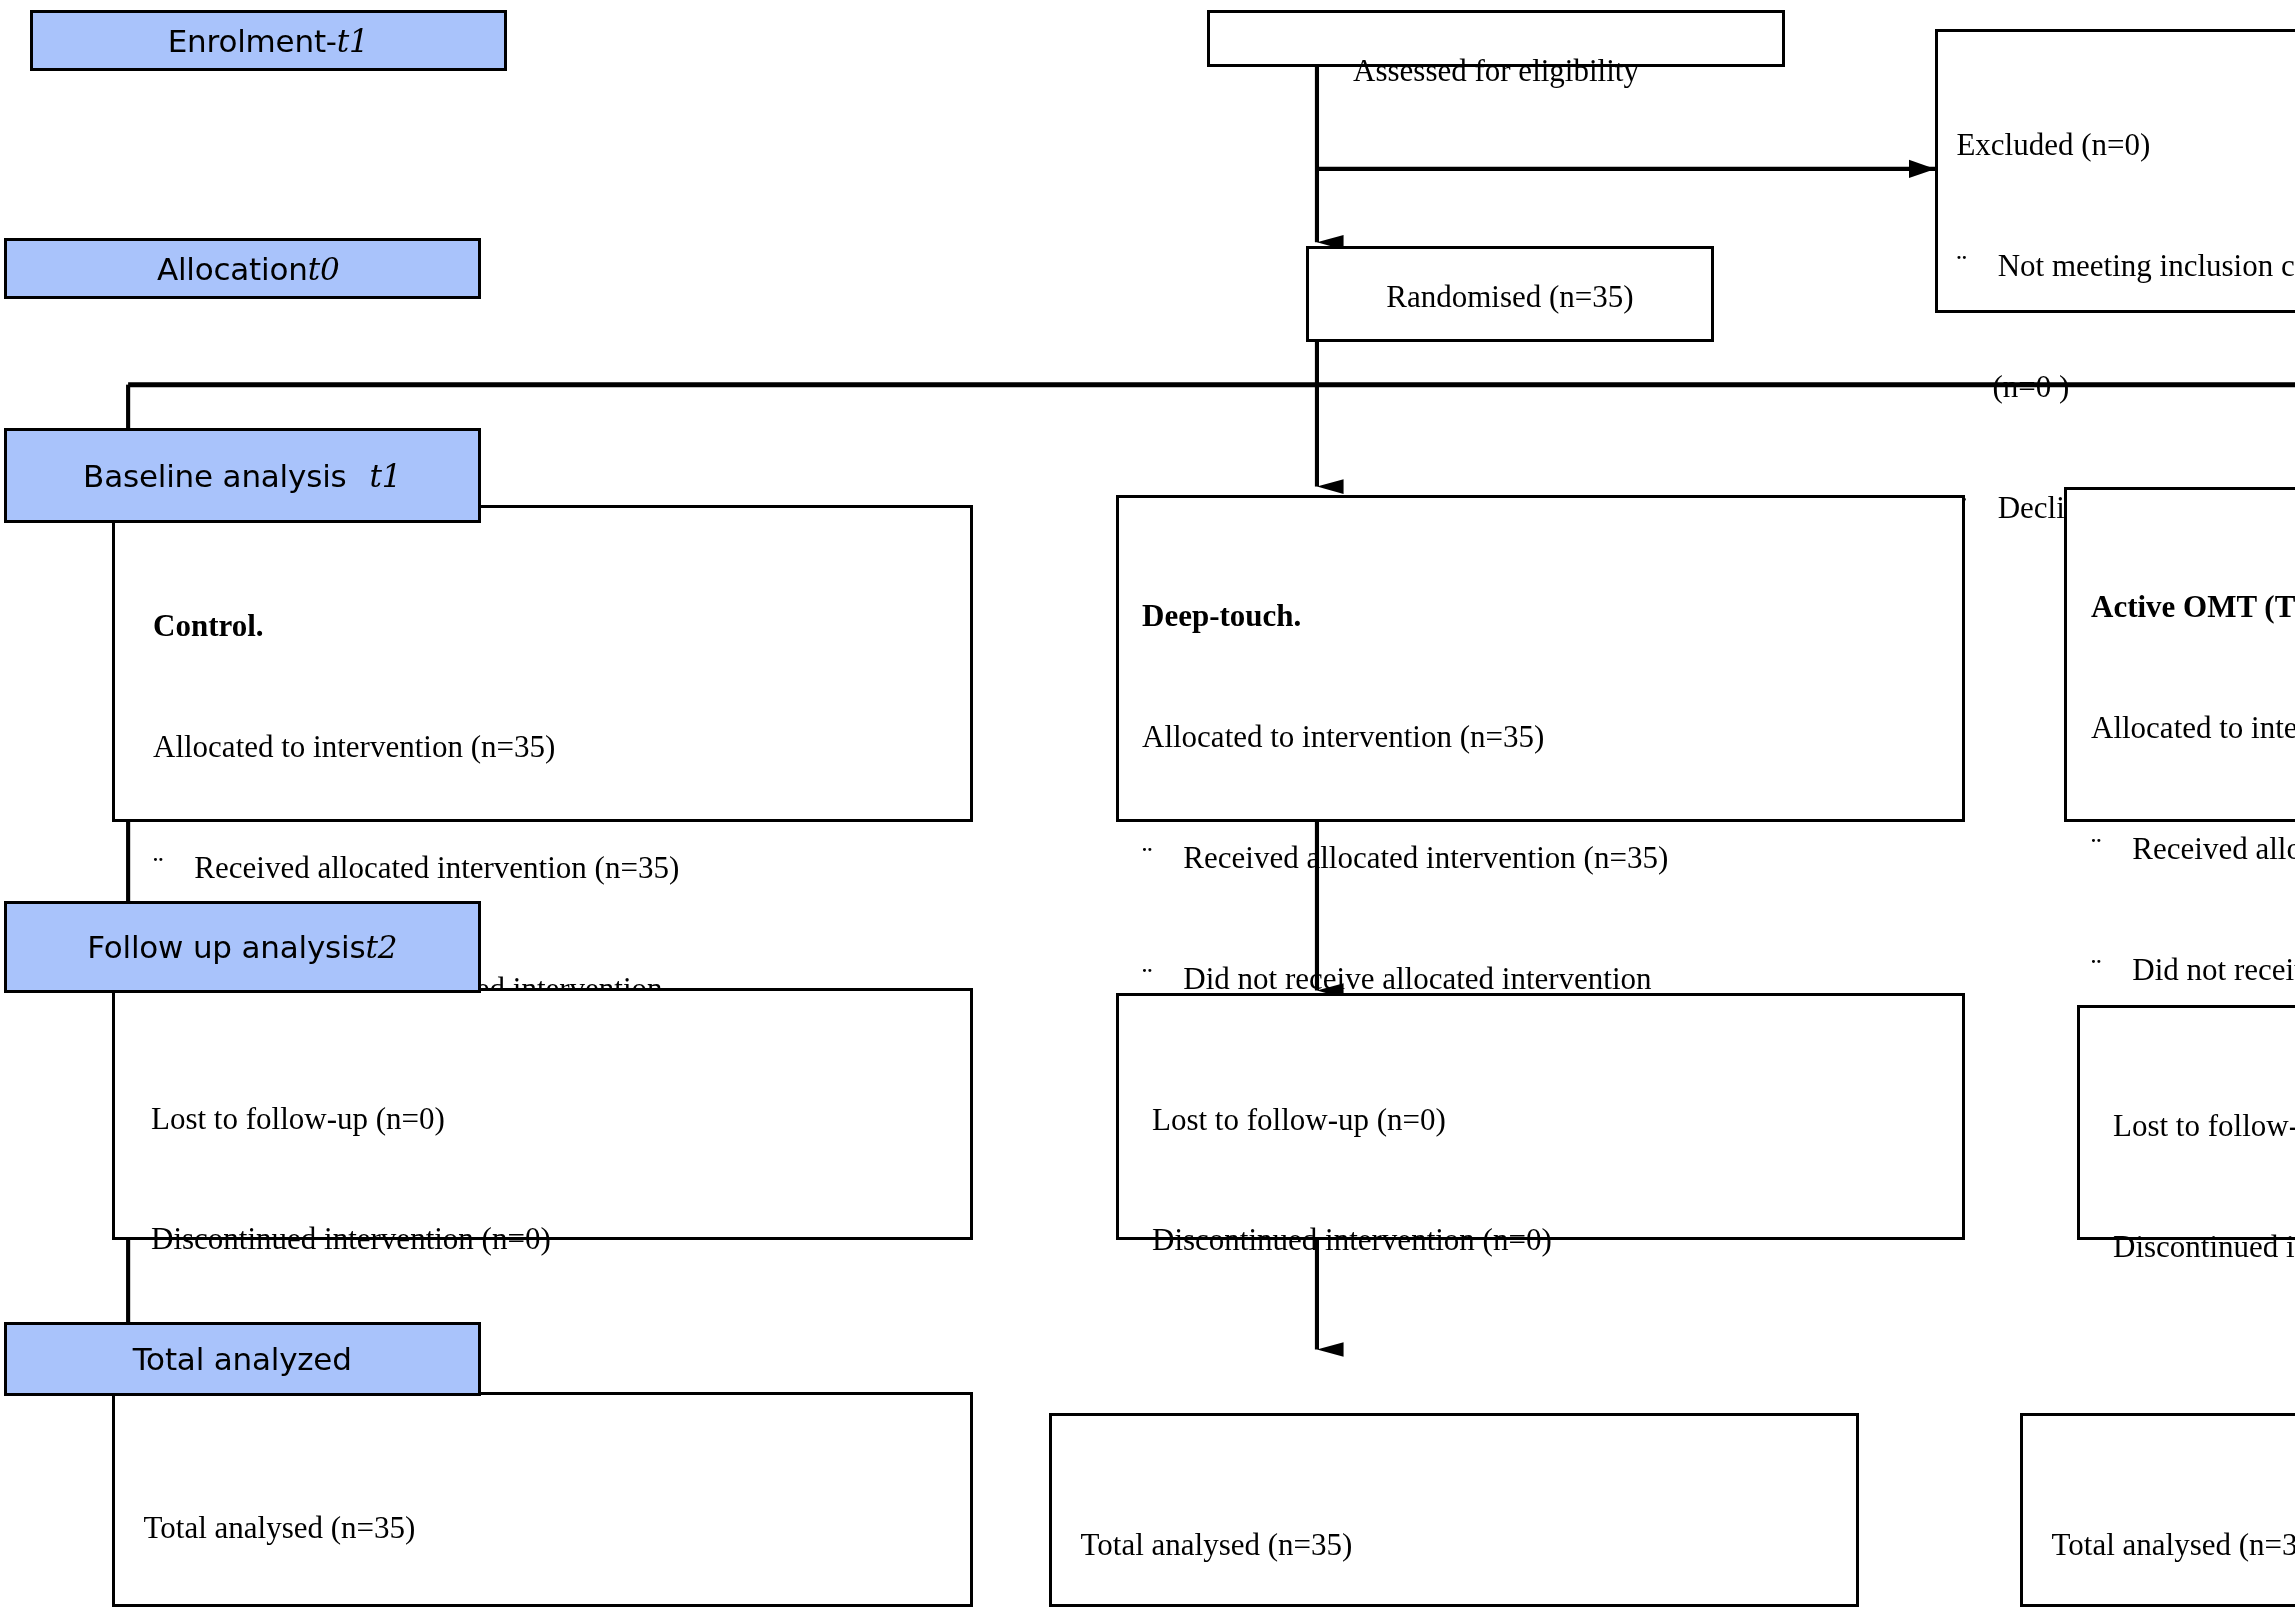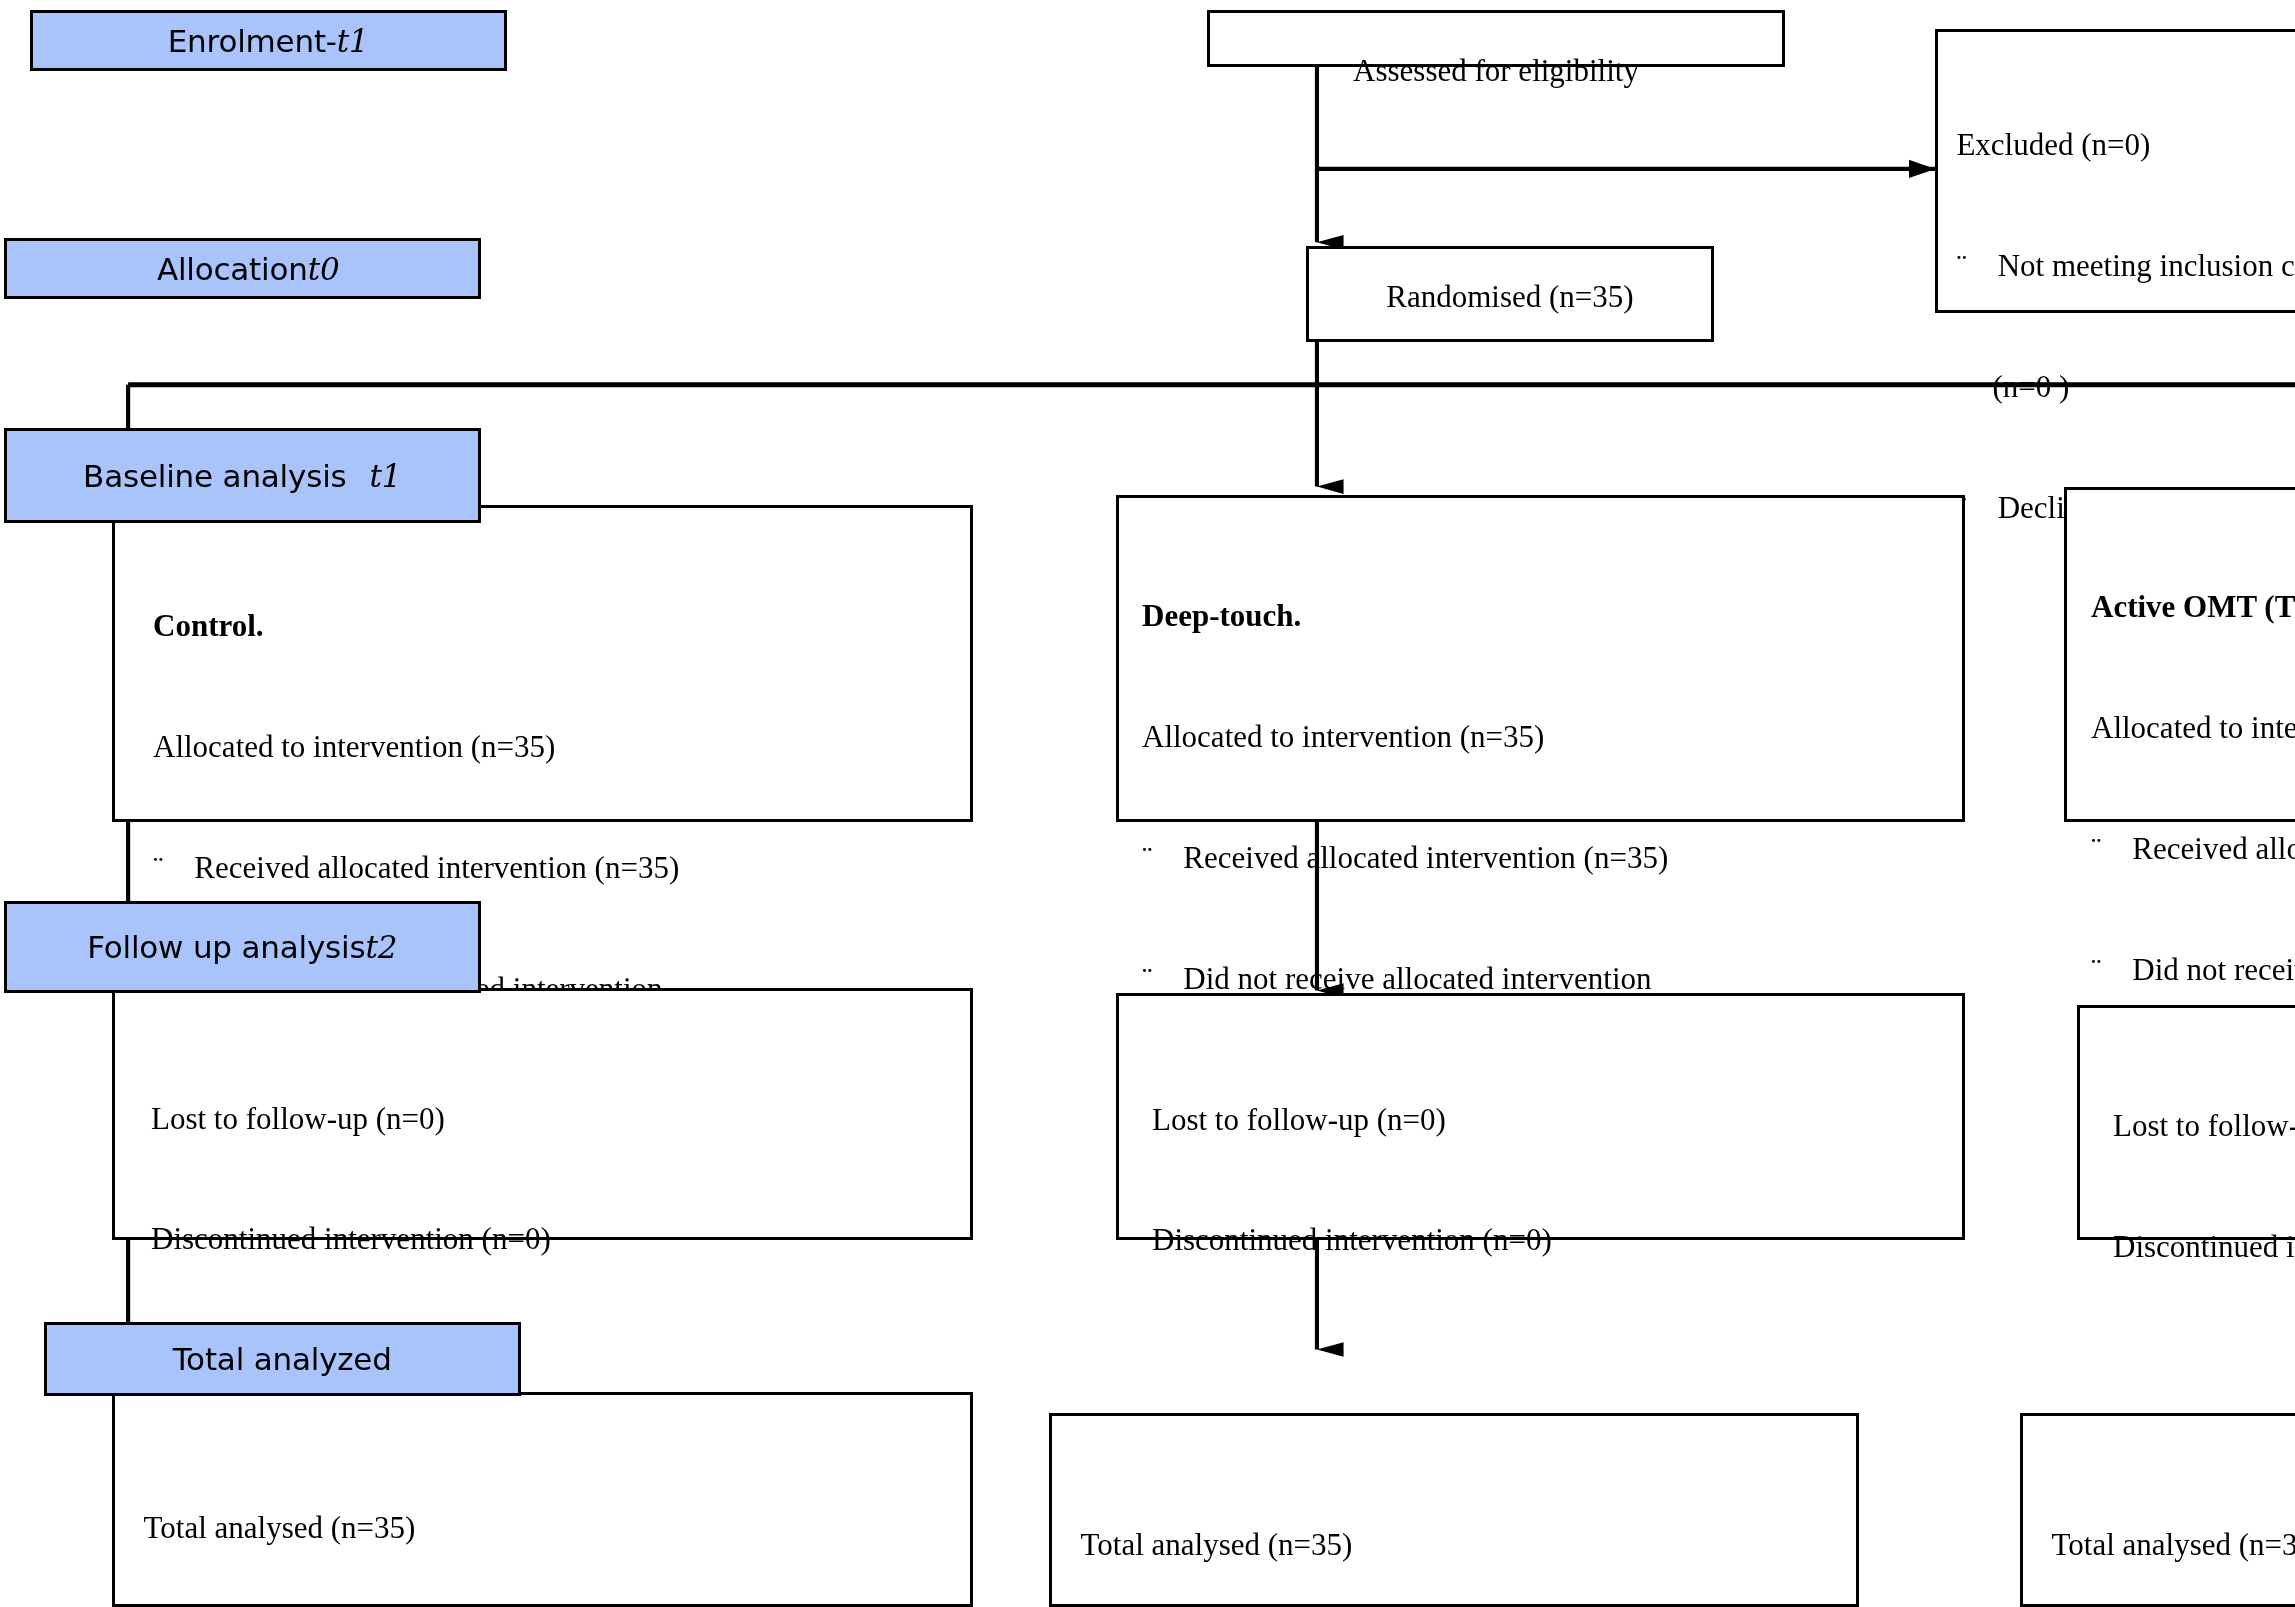--- a/index.html
+++ b/index.html
@@ -220,19 +220,19 @@
   <div class="stage-label" style="left:3.7px; top:428px; width:477px; height:95px;gap:23px;">
     <span>Baseline analysis </span>
       <span class="t">t1</span>
   </div>
 
   <div class="stage-label" style="left:3.7px; top:901px; width:477px; height:92px;">
     <span>Follow up analysis </span>
       <span class="t">t2</span>
   </div>
 
-  <div class="stage-label" style="left:3.7px; top:1322px; width:477px; height:74px;margin-left:40px;">
+  <div class="stage-label" style="left:3.7px; top:1322px; width:477px; height:74px;">
     <span>Total analyzed</span>
       <span class="t"></span>
   </div>
 
 </div>
 
 
 </body></html>

